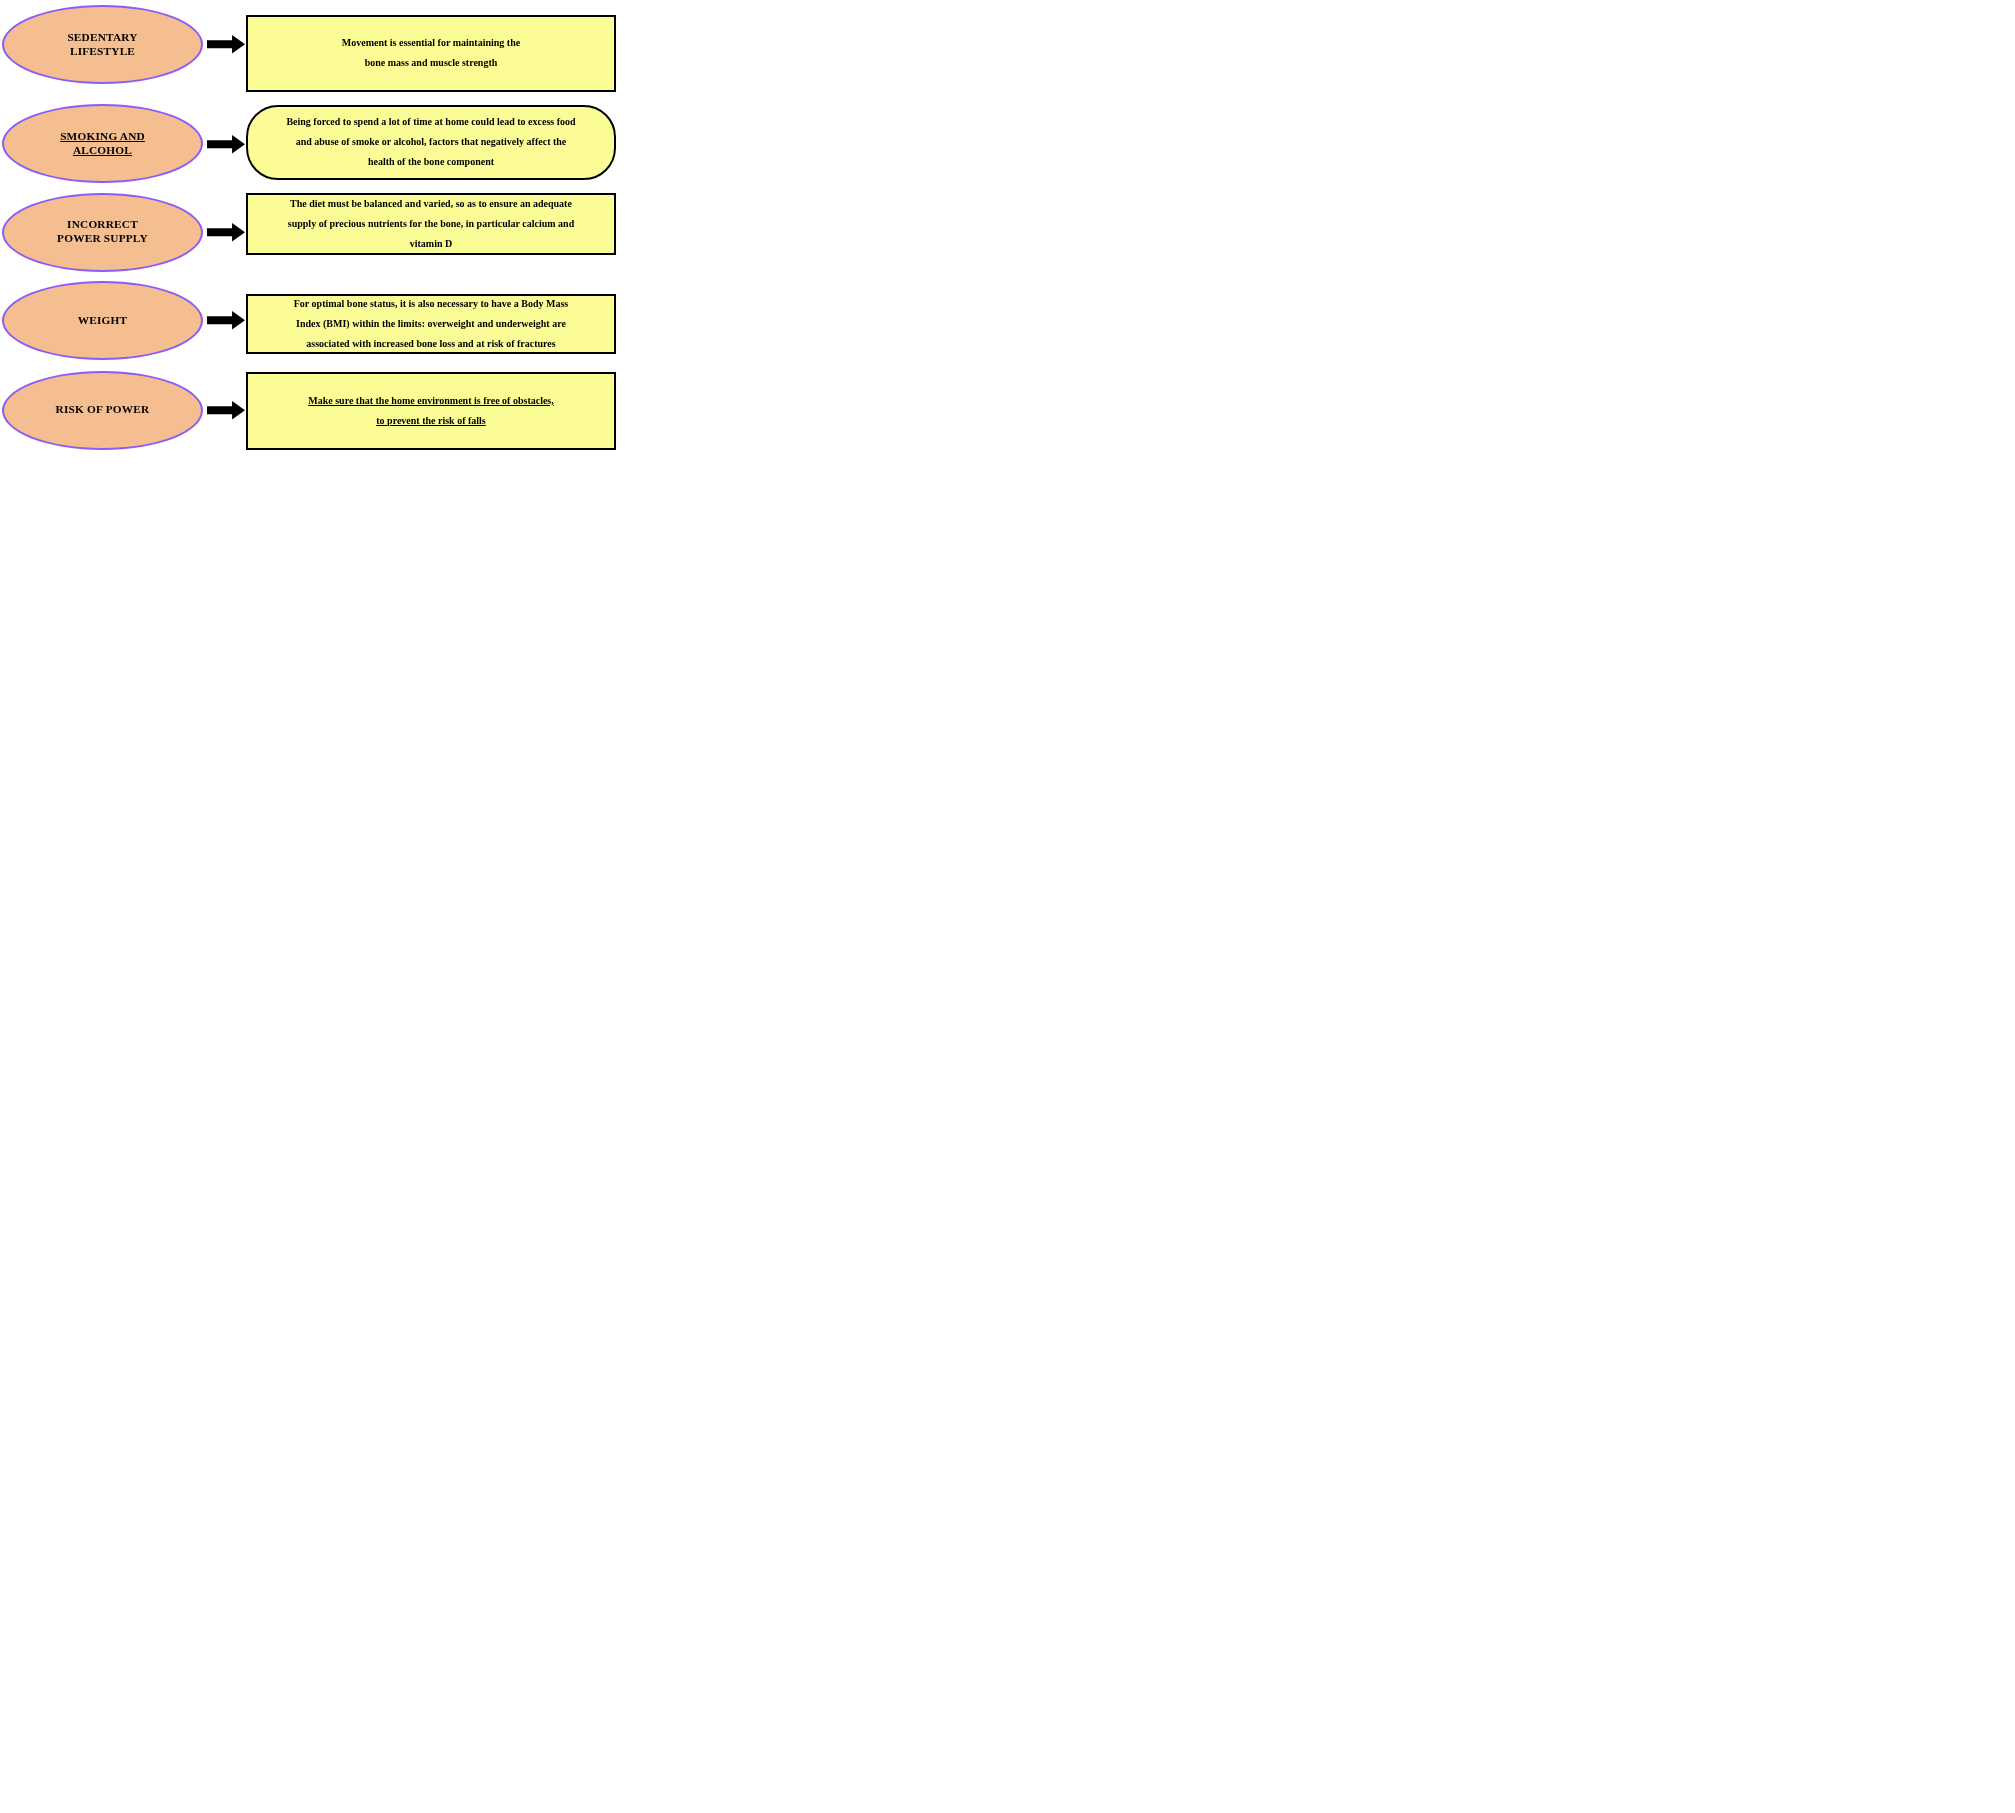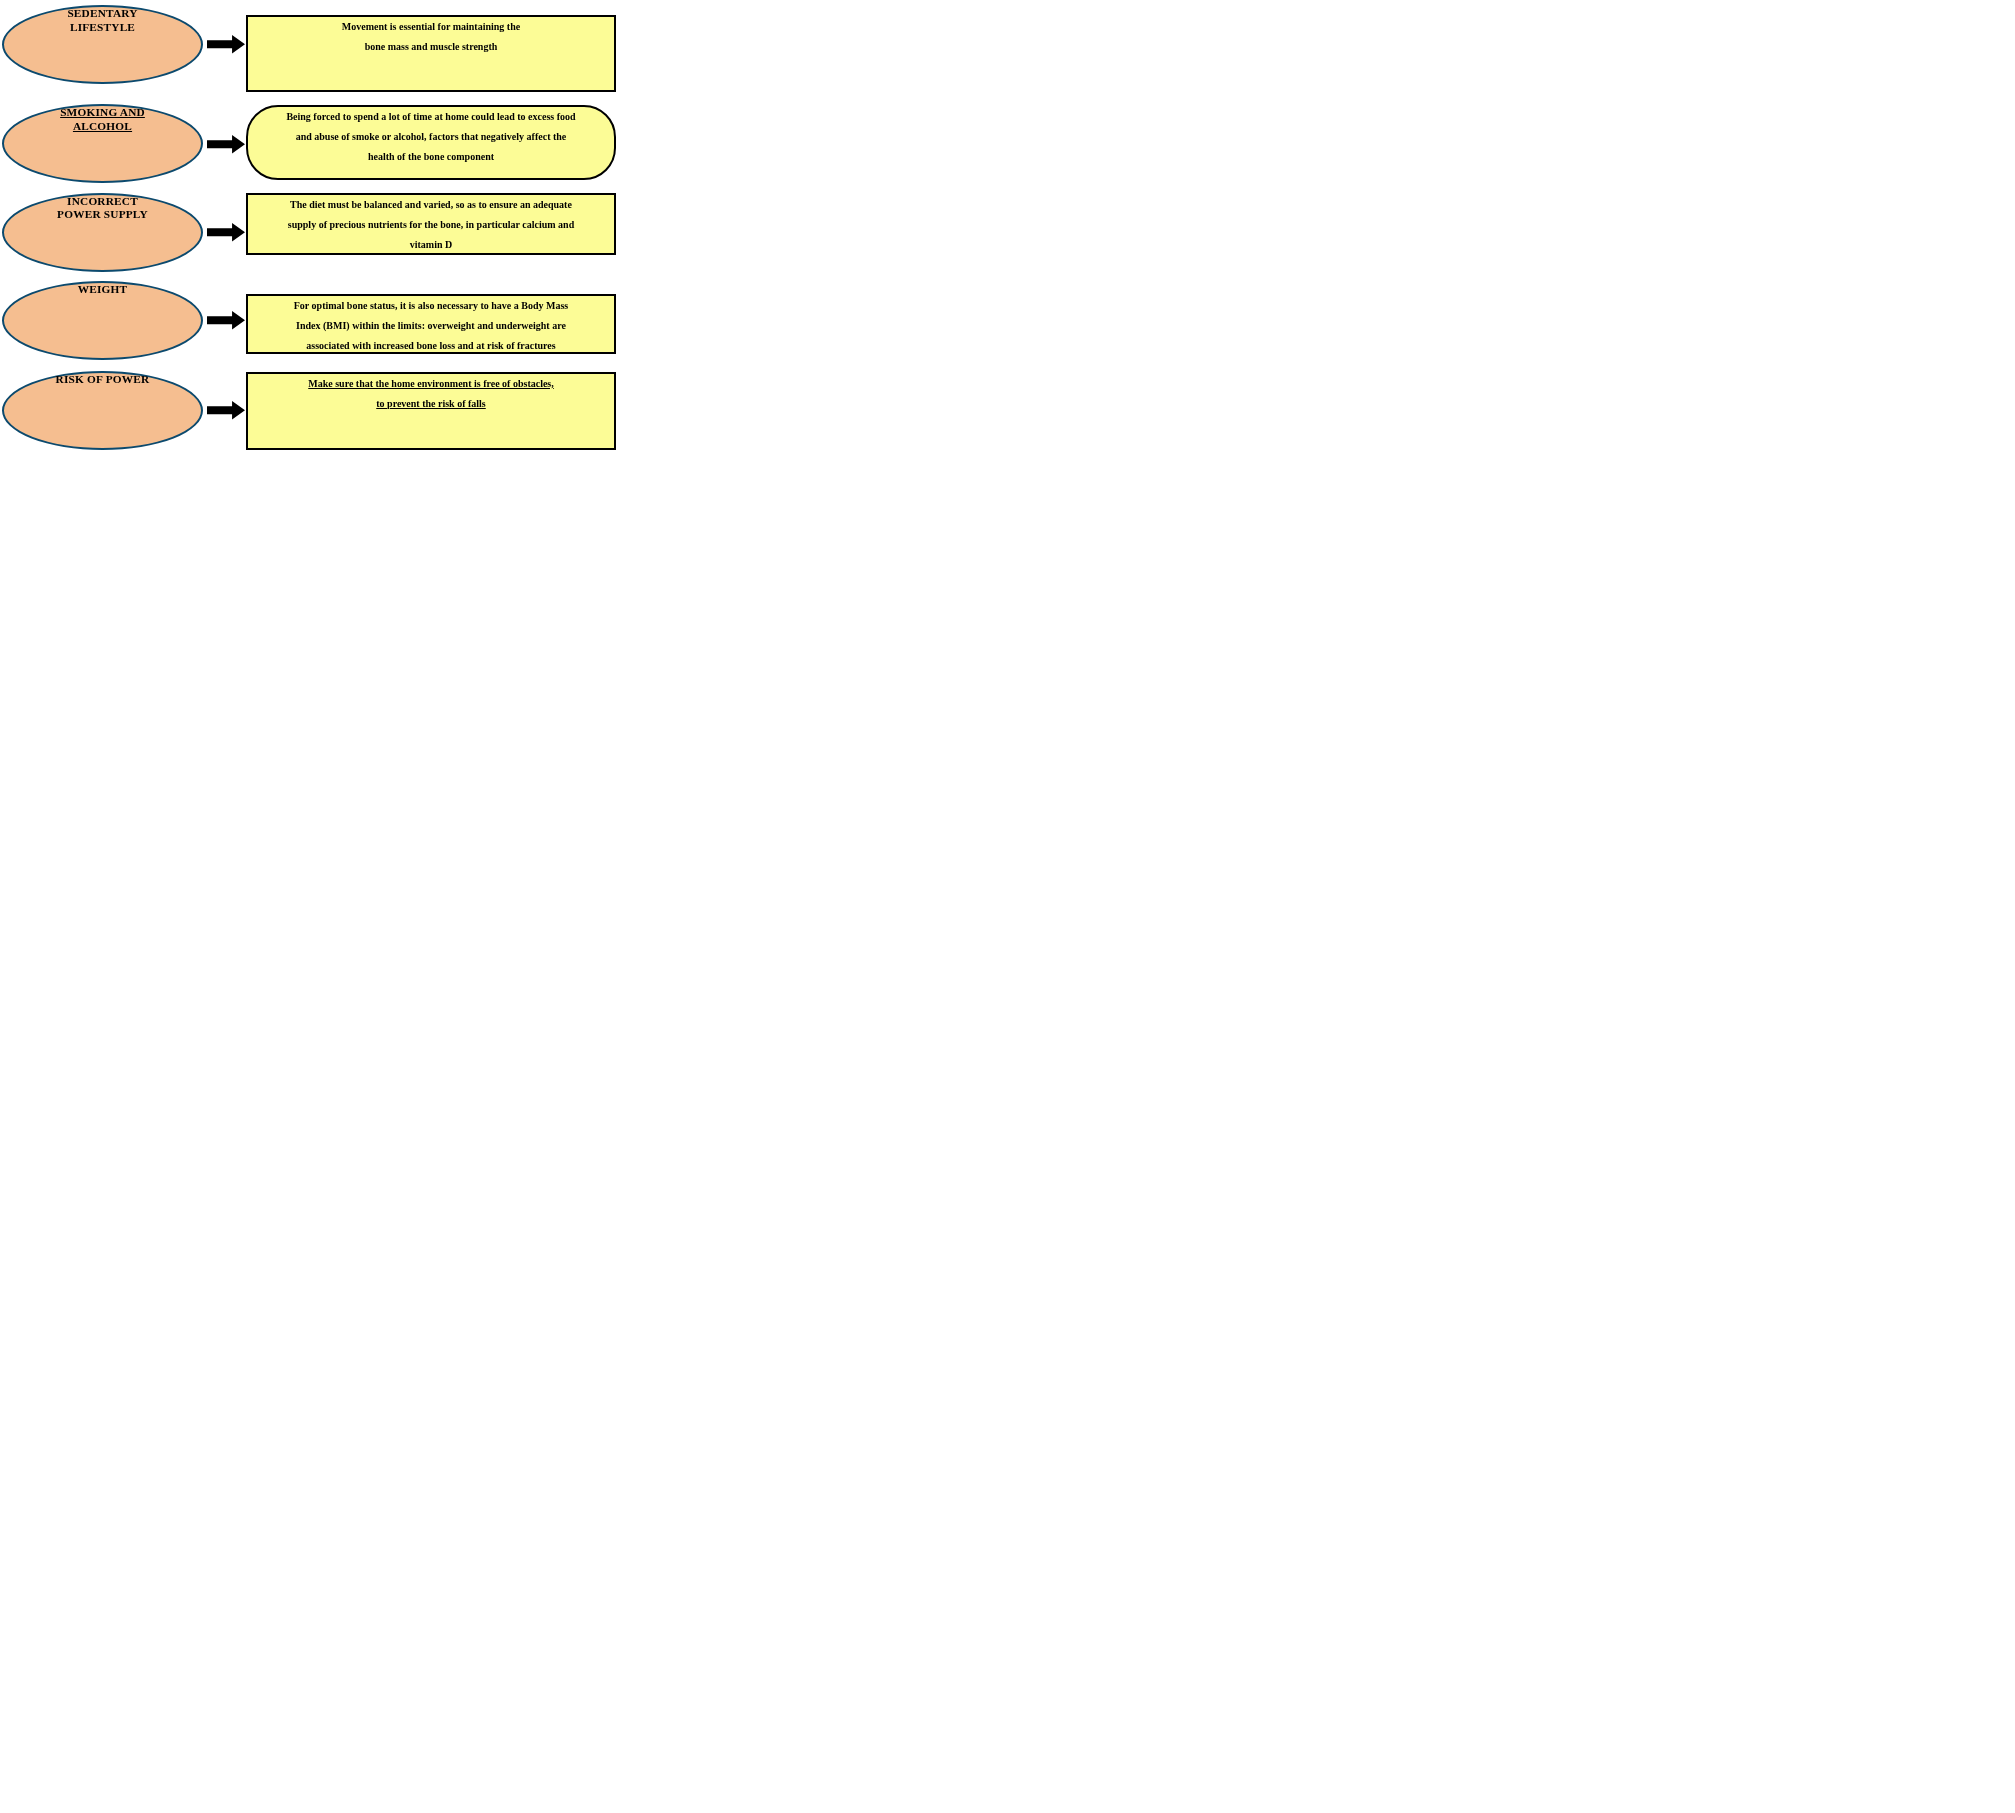--- a/index.html
+++ b/index.html
@@ -26,26 +26,26 @@
   }
   
   .ellipse-wrap {
     position: absolute;
     left: 2px;
     width: 201px;
   }
   .ellipse {
     position: relative;
     width: 201px;
-    border: 2px solid #0c4a6e;
+    border: 2px solid #8b5cf6;
     border-radius: 50% / 50%;
     background: #f5be90;
     box-sizing: border-box;
     display: flex;
-    align-items: flex-start;
+    align-items: center;
     justify-content: center;
     text-align: center;
   }
   .ellipse-label {
     font-family: "Liberation Serif", "DejaVu Serif", serif;
     font-weight: bold;
     font-size: 11.3px;
     line-height: 1.22;
     color: #000000;
     letter-spacing: 0.2px;
@@ -62,20 +62,21 @@
   .arrow svg { display: block; width: 38px; height: 18.5px; }
   
   .box {
     position: absolute;
     left: 246px;
     width: 370px;
     border: 2px solid #000000;
     background: #fcfc96;
     box-sizing: border-box;
     display: flex;
+    align-items: center;
     justify-content: center;
     text-align: center;
   }
   .box-text {
     font-family: "Liberation Serif", "DejaVu Serif", serif;
     font-weight: bold;
     font-size: 10px;
     line-height: 2.0;
     color: #000000;
     white-space: pre-line;

